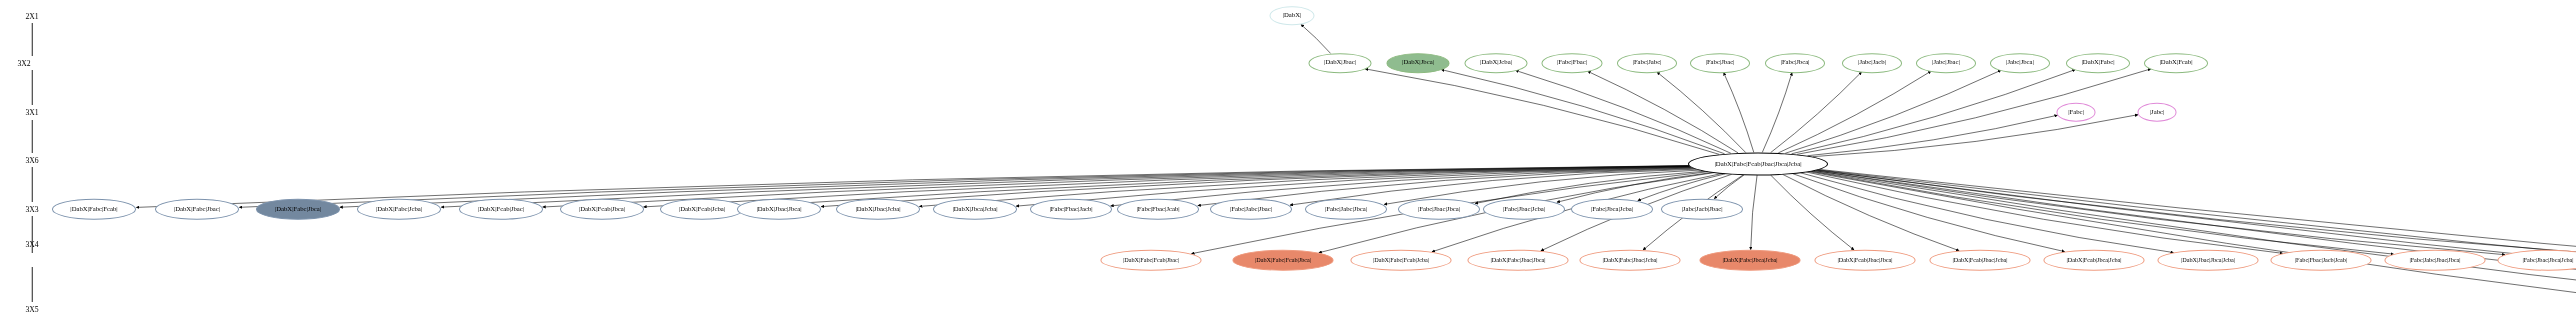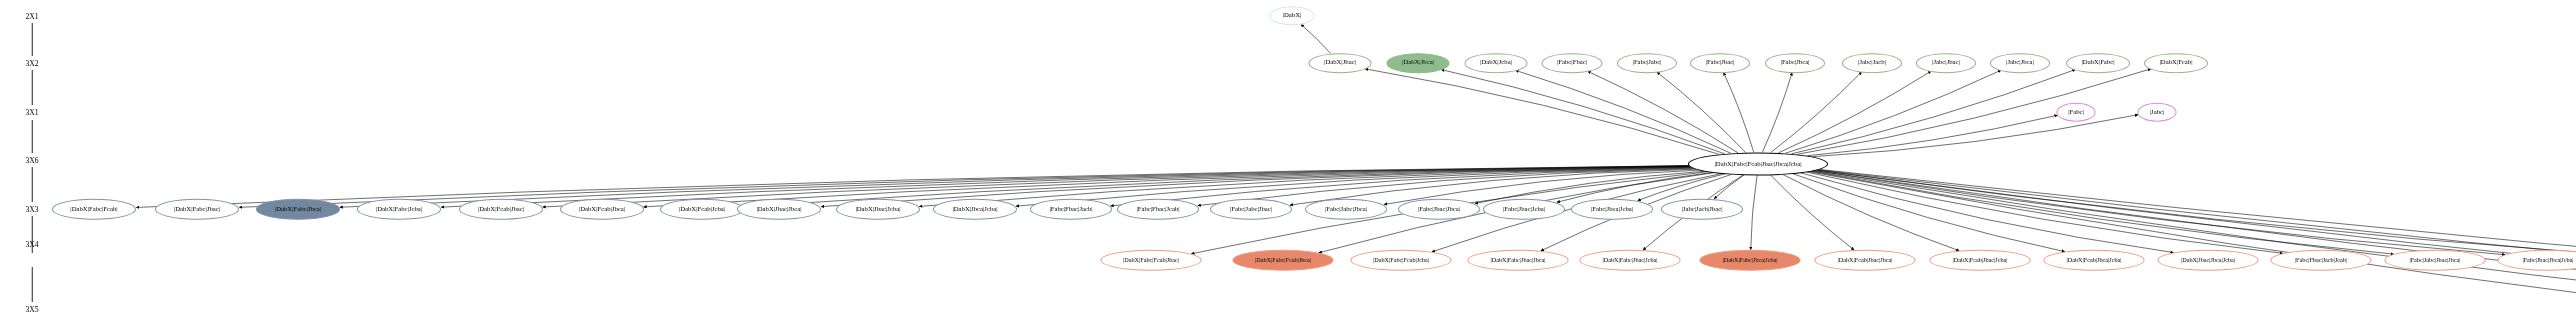--- a/index.html
+++ b/index.html
@@ -76,21 +76,21 @@
         <path d="M 3515.731405765258 332.22775117986515 Q 4441.601153636405 485.4630395297573 5374.537040219804 587.1806640768409" fill="none" stroke="#000000" stroke-width="1.1" marker-end="url(#arrow)"></path>
         <path d="M 3520.385283649843 331.28897825619816 Q 4564.442814804928 485.49420894488946 5614.828609514513 588.0859425578664" fill="none" stroke="#000000" stroke-width="1.1" marker-end="url(#arrow)"></path>
         <path d="M 3524.187479328909 330.4358762463649 Q 4687.149339728721 485.50835130845786 5855.840260583123 588.8973873759594" fill="none" stroke="#000000" stroke-width="1.1" marker-end="url(#arrow)"></path>
         <path d="M 3527.3134027951073 329.6636942568939 Q 4809.746070452119 485.5115695889767 6097.411721596445 589.6234237769718" fill="none" stroke="#000000" stroke-width="1.1" marker-end="url(#arrow)"></path>
         <path d="M 3529.9013957950924 328.9657630653747 Q 4932.253192293204 485.50779453691297 6339.420616524319 590.2732895316153" fill="none" stroke="#000000" stroke-width="1.1" marker-end="url(#arrow)"></path>
       </g>
   </svg>
   <div id="axis-layer">
       <div class="rank-label" style="left: 32px; top: 15.5px;">2X1</div>
       <div class="rank-tick" style="left: 32px; top: 23px; height: 33px;"></div>
-      <div class="rank-label" style="left: 32px; top: 63px; text-align: right;">3X2</div>
+      <div class="rank-label" style="left: 24px; top: 63px; text-align: right;">3X2</div>
       <div class="rank-tick" style="left: 32px; top: 70px; height: 35px;"></div>
       <div class="rank-label" style="left: 32px; top: 112px; text-align: right;">3X1</div>
       <div class="rank-tick" style="left: 32px; top: 120px; height: 33px;"></div>
       <div class="rank-label" style="left: 32px; top: 160px;">3X6</div>
       <div class="rank-tick" style="left: 32px; top: 167px; height: 35px;"></div>
       <div class="rank-label" style="left: 32px; top: 209px;">3X3</div>
       <div class="rank-tick" style="left: 32px; top: 216px; height: 37px;"></div>
       <div class="rank-label" style="left: 32px; top: 244px;">3X4</div>
       <div class="rank-tick" style="left: 32px; top: 267px; height: 35px;"></div>
       <div class="rank-label" style="left: 32px; top: 309px;">3X5</div>

